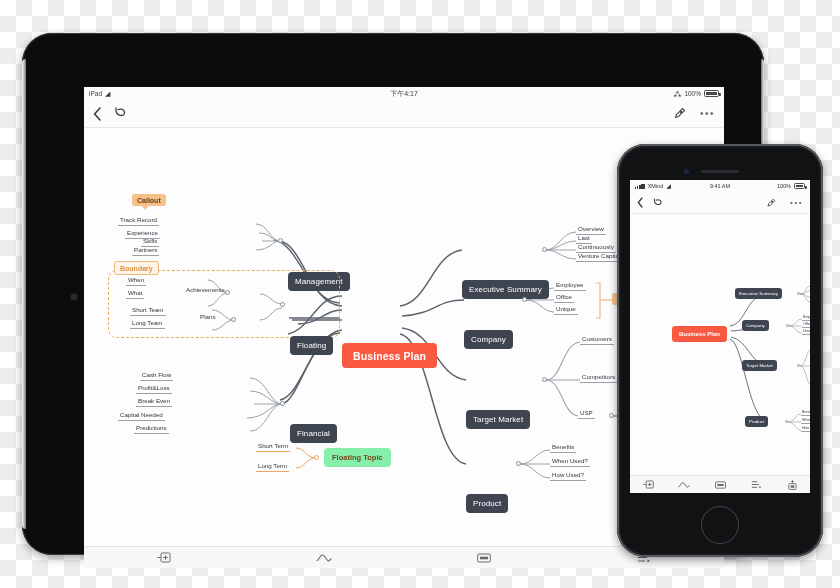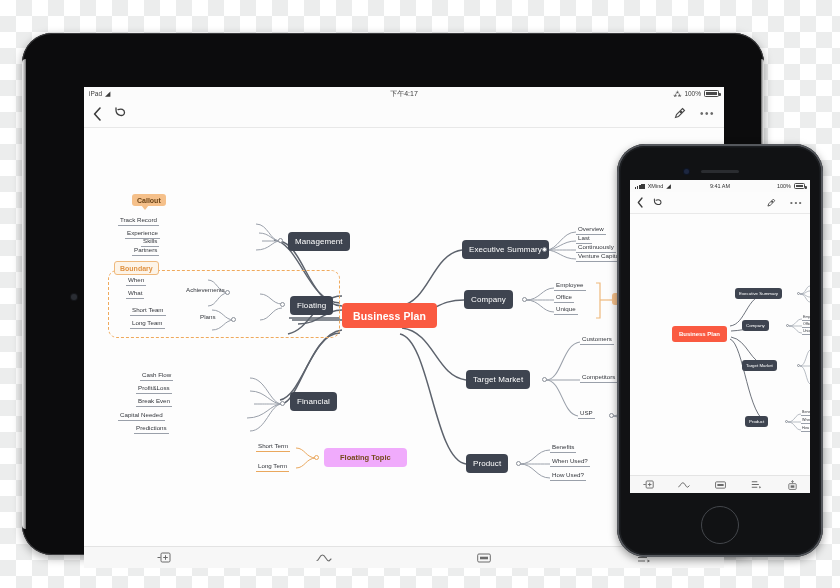--- a/index.html
+++ b/index.html
@@ -89,21 +89,21 @@
     background: #f7f7f7; border-top: 1px solid #e3e3e3;
     display: flex; align-items: center;
   }
   .toolbar .tb { flex: 1; display: flex; justify-content: center; align-items: center; }
 
   
   .node {
     position: absolute; background: #3e4450; color: #fff;
     border-radius: 4px; font-size: 8px; white-space: nowrap;
     display: flex; align-items: center; justify-content: center;
-    padding: 0 7px; height: 19px; letter-spacing: .1px;
+    padding: 0 7px; height: 19px; letter-spacing: .1px; margin-top: 40px;
   }
   .node.root {
     background: #fa5a41; font-size: 10.5px; font-weight: bold; height: 25px;
     border-radius: 4px; padding: 0 11px;
   }
   .leaf {
     position: absolute; font-size: 6.2px; color: #33363c; white-space: nowrap;
     border-bottom: 1px solid #9aa0aa; padding: 0 2px 1px 2px; line-height: 8px;
   }
   .leaf.r { text-align: right; }
@@ -114,22 +114,22 @@
   }
   .tag.callout:after {
     content: ""; position: absolute; left: 9px; bottom: -4px;
     border-left: 4px solid transparent; border-right: 4px solid transparent;
     border-top: 5px solid #f5c08a;
   }
   .tag.outline {
     background: #fdf4e8; color: #e09344; border: 1px solid #efb97d; font-weight: bold;
   }
   .tag.float {
-    background: #f0abfc; color: #74491b; border-radius: 4px;
-    font-size: 7.5px; padding: 5px 16px;
+    background: #86efac; color: #74491b; border-radius: 4px;
+    font-size: 7.5px; padding: 5px 8px;
   }
   .boundary {
     position: absolute; border: 1px dashed #efa95c; border-radius: 9px;
   }
   .dot {
     position: absolute; width: 5px; height: 5px; border-radius: 50%;
     background: #fdfdfd; border: 1px solid #8b9099;
   }
   svg.wires { position: absolute; inset: 0; width: 100%; height: 100%; overflow: visible; }
 
@@ -360,21 +360,21 @@
       <div class="leaf" style="left:114px; top:185px; border:none;">Plans</div>
       <div class="dot" style="left:196px; top:174px;"></div>
       <div class="node" style="left:206px; top:168px;">Floating</div>
 
       <div class="leaf r" style="left:56px; top:243px;">Cash Flow</div>
       <div class="leaf r" style="left:52px; top:256px;">Profit&amp;Loss</div>
       <div class="leaf r" style="left:52px; top:269px;">Break Even</div>
       <div class="leaf r" style="left:34px; top:283px;">Capital Needed</div>
       <div class="leaf r" style="left:50px; top:296px;">Predictions</div>
       <div class="dot" style="left:196px; top:273px;"></div>
-      <div class="node" style="left:206px; top:264px;text-align:center;">Financial</div>
+      <div class="node" style="left:206px; top:256px;text-align:center;">Financial</div>
 
       <div class="leaf" style="left:172px; top:314px; border-bottom-color:#eaa85e;">Short Term</div>
       <div class="leaf" style="left:172px; top:334px; border-bottom-color:#eaa85e;">Long Term</div>
       <div class="dot" style="left:230px; top:327px; border-color:#eaa85e;"></div>
       <div class="tag float" style="left:240px; top:320px;">Floating Topic</div>
 
       <div class="node" style="left:378px; top:112px;">Executive Summary</div>
       <div class="dot" style="left:458px; top:119px;"></div>
       <div class="leaf" style="left:492px; top:97px;">Overview</div>
       <div class="leaf" style="left:492px; top:106px;">Last</div>

